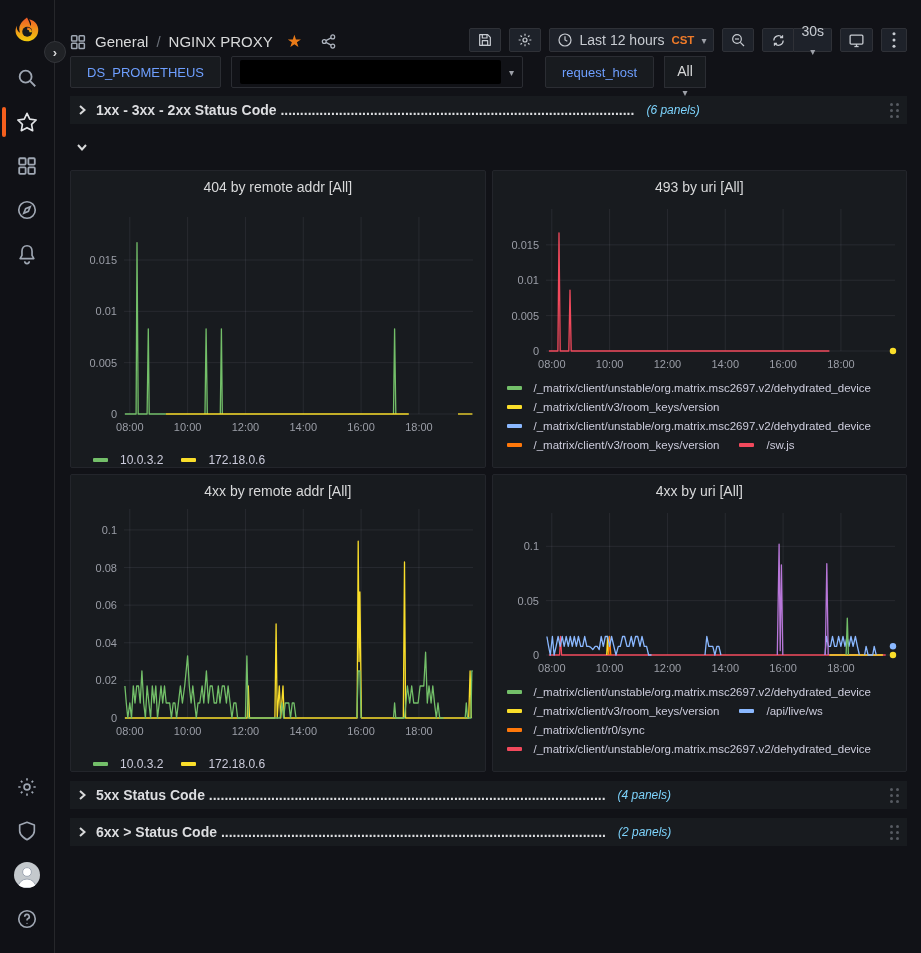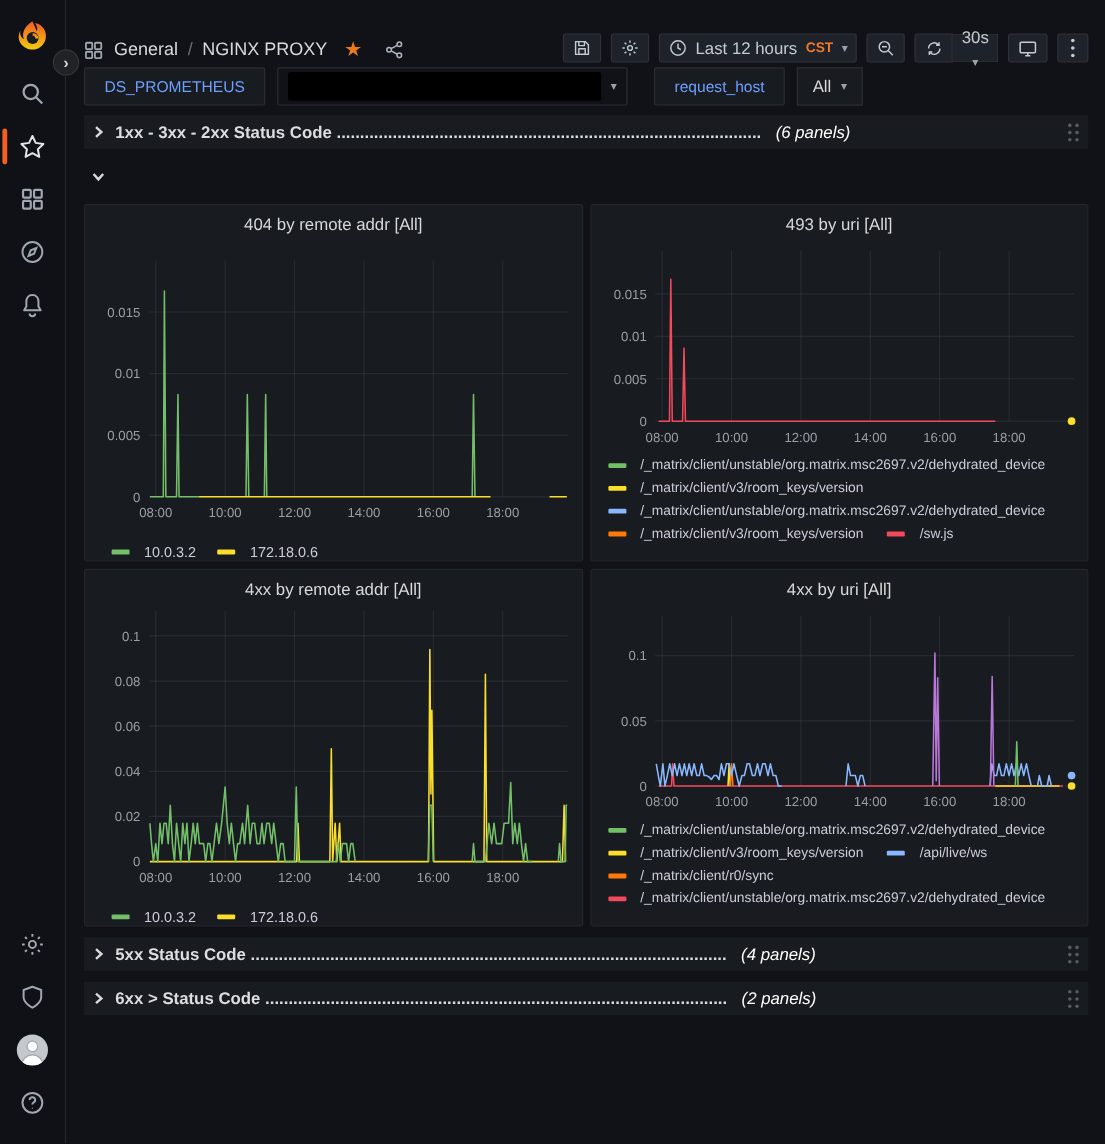--- a/index.html
+++ b/index.html
@@ -70,32 +70,32 @@
   }
   .var-select {
     height: 32px; width: 292px; display: flex; align-items: center; gap: 8px;
     background: #111217; border: 1px solid #2b2d33; border-radius: 2px;
     padding: 0 8px; cursor: pointer;
   }
   .redacted { flex: 1; height: 24px; background: #000; border-radius: 2px; }
   .var-all {
     height: 32px; display: flex; align-items: center; gap: 8px; padding: 6px 12px;
     background: #181b1f; border: 1px solid #2b2d33; border-radius: 0;
-    color: #d8d9da; font-size: 14px; cursor: pointer;
+    color: #d8d9da; font-size: 14px; cursor: pointer; flex-direction: column;
   }
   
   .dash { padding: 4px 14px 0 15px; }
   .dash-row {
     height: 28px; display: flex; align-items: center; padding: 0 6px;
     margin-bottom: 9px; cursor: pointer; position: relative;
   }
   .dash-row.collapsed { background: #181b1f; }
   .row-chev { color: #d8d9da; margin-right: 8px; display: flex; }
   .row-title { font-size: 14px; font-weight: bold; color: #dcdde0; white-space: nowrap; overflow: hidden; }
-  .row-count { font-size: 14px; font-style: italic; color: #ffffff; margin-left: 12px; white-space: nowrap; }
+  .row-count { font-size: 12px; font-style: italic; color: #7dd3fc; margin-left: 12px; white-space: nowrap; }
   .row-handle {
     margin-left: auto; display: grid; grid-template-columns: 3px 3px; gap: 3px; cursor: grab; padding: 2px;
   }
   .row-handle i { width: 3px; height: 3px; background: #565a61; border-radius: 50%; }
   .panels { display: grid; grid-template-columns: 1fr 1fr; gap: 6px; margin-bottom: 9px; }
   .panel {
     height: 298px; background: #181b1f; border: 1px solid #23252b; border-radius: 2px;
     padding: 0 8px; overflow: hidden; text-align: center;
   }
   .panel-title {

